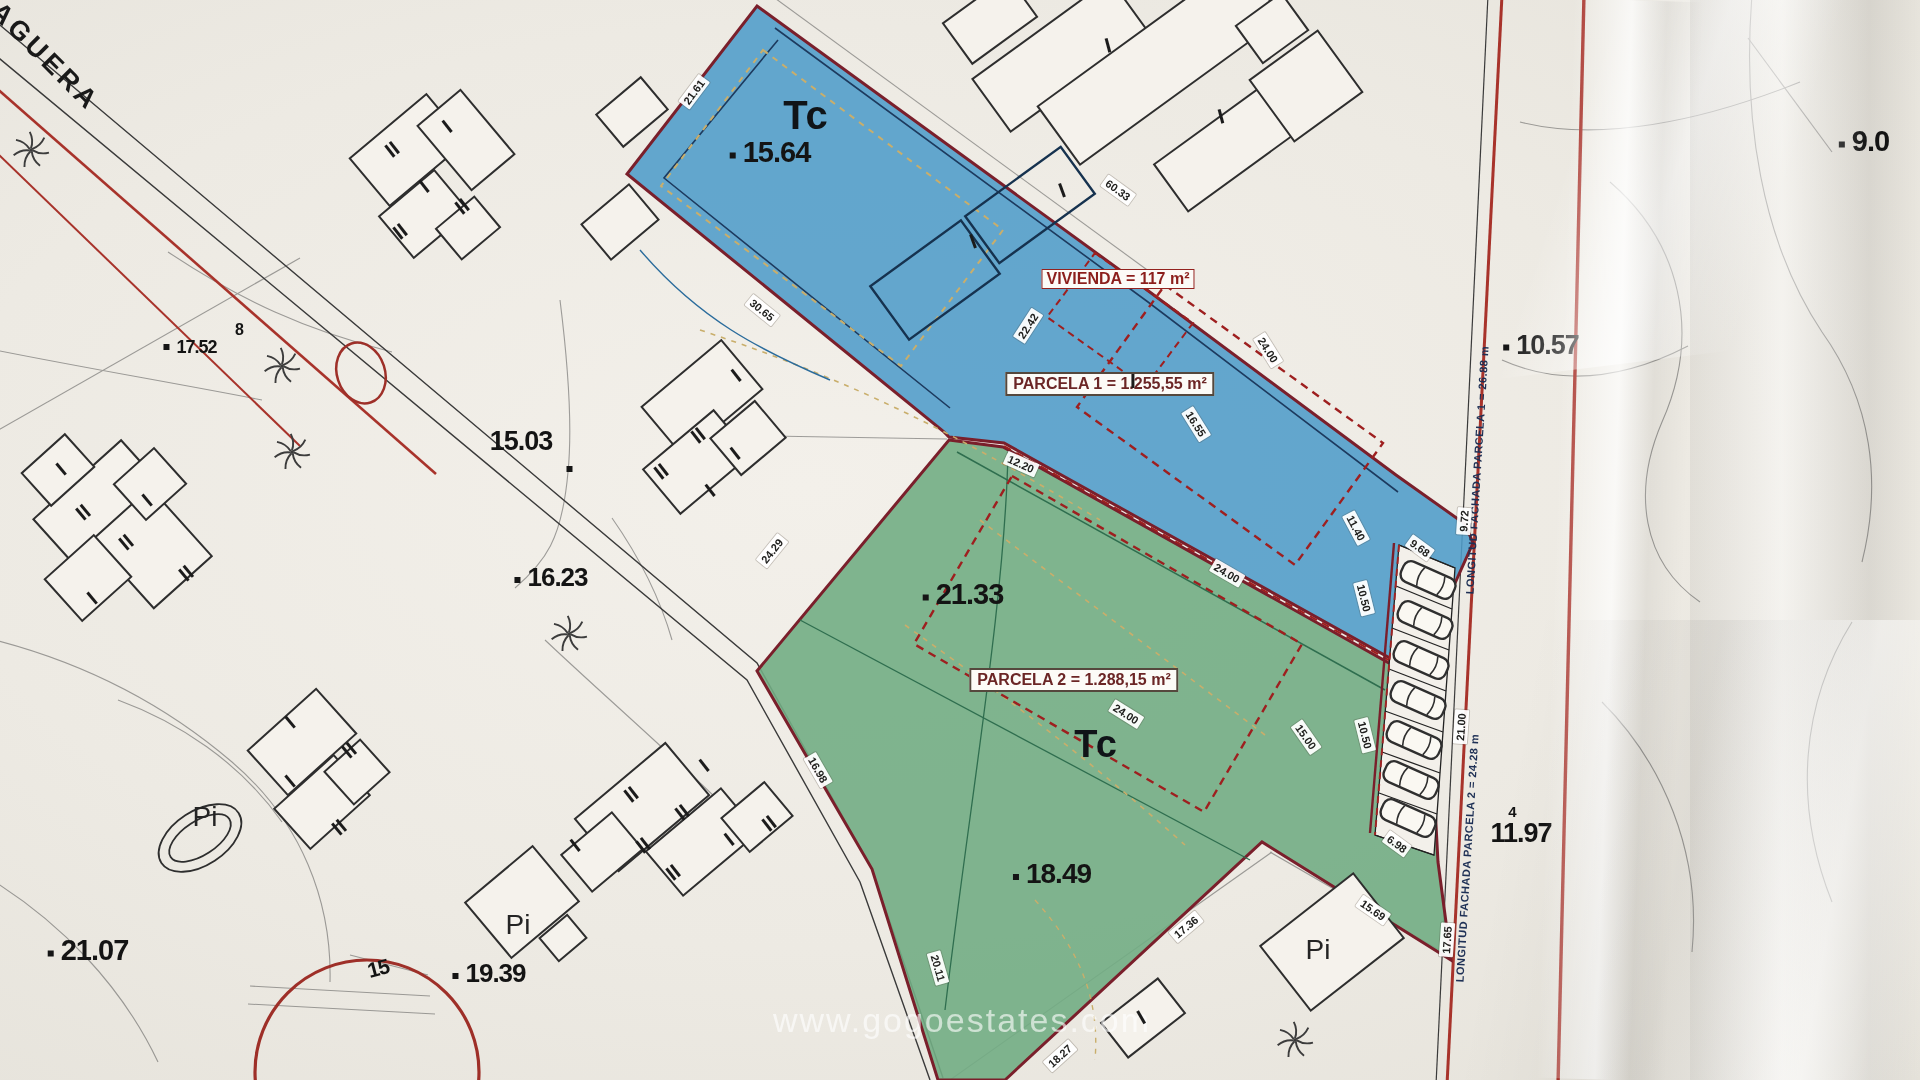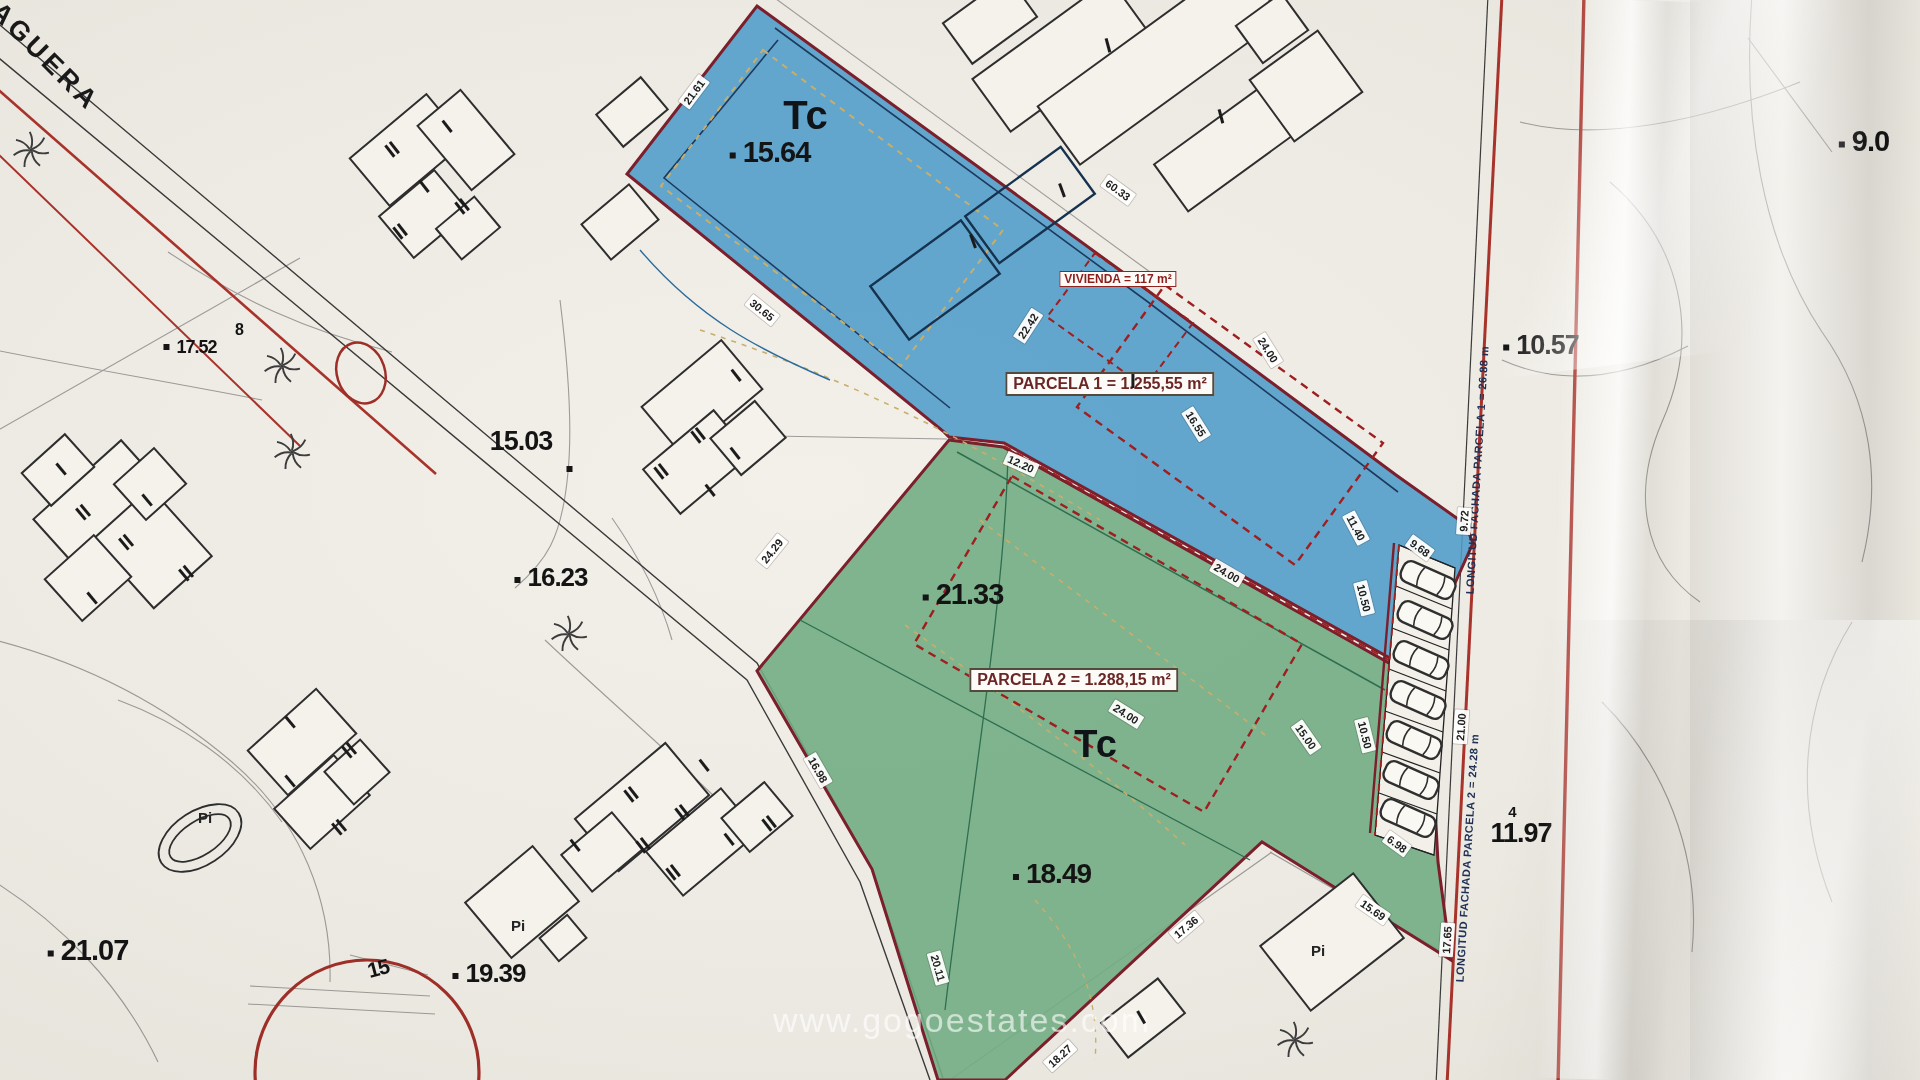--- a/index.html
+++ b/index.html
@@ -11,24 +11,24 @@
   #labels > div{position:absolute;}
   .street{font-size:27px;font-weight:700;letter-spacing:4px;color:#191919;
           transform-origin:0 0;transform:rotate(45deg);white-space:nowrap;}
   .tc{font-weight:700;color:#101418;letter-spacing:1px;transform:translate(-50%,-50%);}
   .dim{font-size:11px;font-weight:700;color:#20201e;background:rgba(255,255,255,.94);
        padding:0 3px;white-space:nowrap;border-radius:1px;
        box-shadow:0 0 0 1px rgba(70,60,50,.25);line-height:14px;}
   .elev{font-weight:700;color:#141414;white-space:nowrap;letter-spacing:-1px;line-height:1;}
   .edot{display:inline-block;width:6px;height:6px;background:#151515;margin:0 7px 3px 0;}
   .rn{font-weight:700;color:#1b1b1b;white-space:nowrap;line-height:1;}
-  .veg{font-size:15px;font-weight:700;color:#242424;transform:translate(-50%,-50%);}
+  .veg{font-size:28px;font-weight:400;color:#242424;transform:translate(-50%,-50%);}
   .area-box{background:#fcfbf7;border:2px solid #55483d;color:#6b2626;font-size:16px;
             font-weight:700;padding:1px 6px;white-space:nowrap;transform:translate(-50%,-50%);}
-  .viv-box{background:#fcfbf7;border:1px solid #93221f;color:#8c1f1c;font-size:12px;
+  .viv-box{background:#fcfbf7;border:1px solid #93221f;color:#8c1f1c;font-size:16px;
            font-weight:700;padding:0 4px;white-space:nowrap;transform:translate(-50%,-50%);}
   .frontage{font-size:11px;font-weight:600;color:#1e3055;white-space:nowrap;
             transform:translate(-50%,-50%) rotate(-86.5deg);letter-spacing:.5px;}
   .watermark{font-size:34px;font-weight:400;color:rgba(255,255,255,.62);letter-spacing:2px;
              transform:translate(-50%,-50%);white-space:nowrap;}
   .crease{position:absolute;pointer-events:none;z-index:5;}
   #creaseA{left:1555px;top:0;width:130px;height:1080px;
            background:linear-gradient(90deg,rgba(0,0,0,0),rgba(255,255,255,.7) 45%,rgba(0,0,0,.05) 72%,rgba(0,0,0,0));transform:rotate(2deg);}
   #creaseB{left:1690px;top:0;width:230px;height:1080px;
            background:linear-gradient(90deg,rgba(0,0,0,.05),rgba(255,255,255,.45) 40%,rgba(0,0,0,.07) 78%,rgba(0,0,0,0));}

